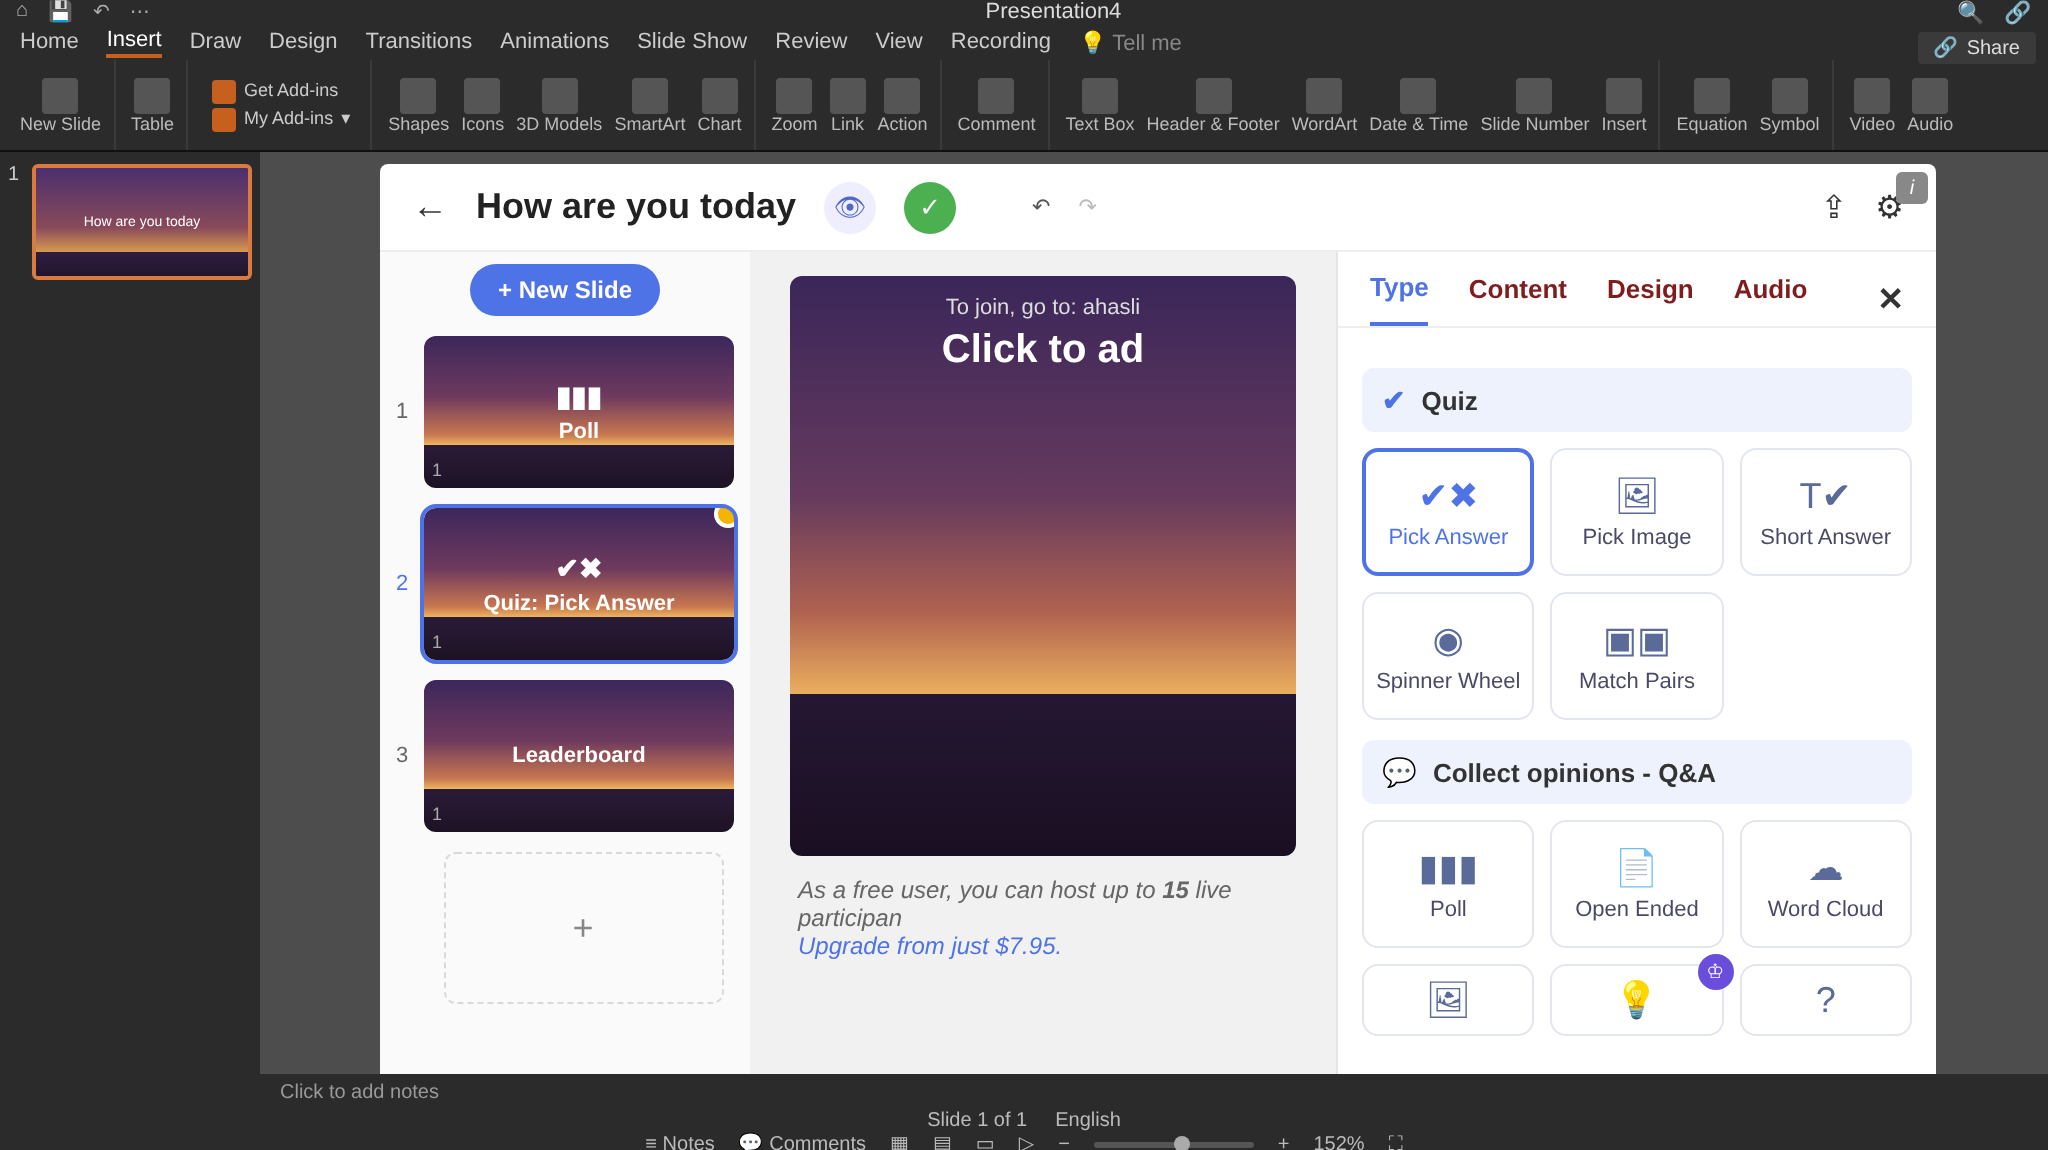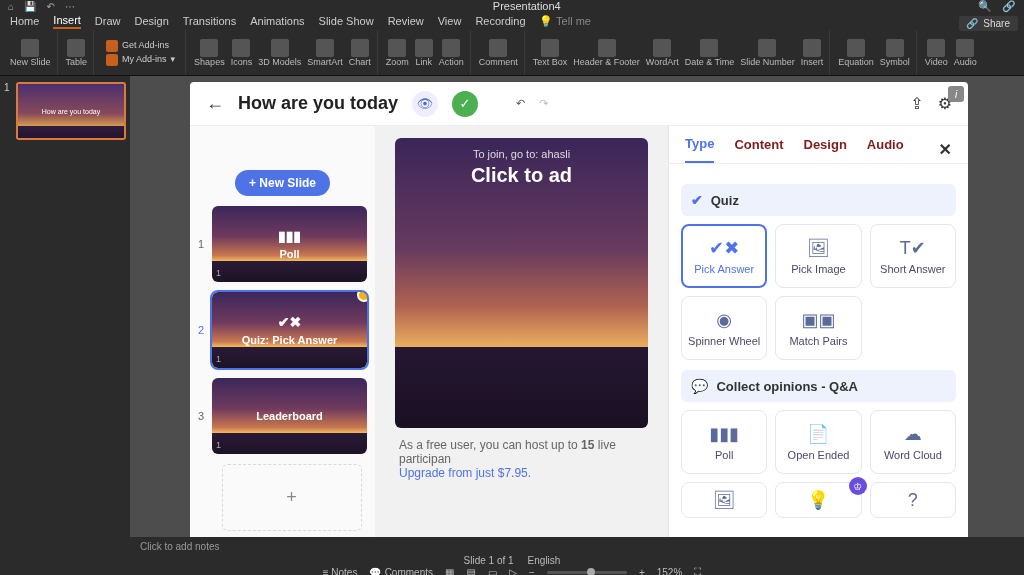--- a/index.html
+++ b/index.html
@@ -31,35 +31,35 @@
   .editor { flex: 1; background: #4d4d4d; position: relative; }
   .panel { position: absolute; left: 60px; right: 56px; top: 6px; bottom: 0; background: #fff; border-radius: 4px 4px 0 0; overflow: hidden; display: flex; flex-direction: column; }
   .panel-top { display: flex; align-items: center; height: 44px; padding: 0 16px; gap: 14px; border-bottom: 1px solid #eee; }
   .panel-top .title { font-size: 18px; font-weight: 600; color: #222; flex:0 0 auto; }
   .icon-btn { width: 26px; height: 26px; border-radius: 50%; display: flex; align-items: center; justify-content: center; cursor: pointer; font-size:13px;}
   .icon-eye { background: #eef; color:#5068c9; }
   .icon-check { background: #4caf50; color:#fff; }
   .info-badge {position:absolute; right:4px; top:4px; width:16px; height:16px; background:#888; color:#fff; border-radius:3px; display:flex; align-items:center; justify-content:center; font-size:10px; font-style:italic;}
   .panel-body { flex: 1; display: flex; overflow: hidden; }
   .slide-list { width: 185px; background: #fafafa; display: flex; flex-direction: column; align-items: center; padding: 6px 0; gap: 10px; }
-  .new-slide { background: #4e73e6; color: #fff; border: none; border-radius: 18px; padding: 6px 14px; font-size: 12px; font-weight: 600; cursor: pointer; margin-top: 38px; }
+  .new-slide { background: #4e73e6; color: #fff; border: none; border-radius: 18px; padding: 6px 14px; font-size: 12px; font-weight: 600; cursor: pointer; }
   .slide-item { display: flex; gap: 6px; width: 100%; padding: 0 8px; align-items: center; }
   .slide-item .snum { font-size: 11px; color: #666; width: 8px; }
   .slide-card { flex: 1; height: 76px; border-radius: 6px; overflow: hidden; position: relative; }
   .slide-card.selected { outline: 2px solid #4e73e6; }
   .slide-bg { width:100%; height:100%; background: linear-gradient(to bottom, #3b275b 0%, #6f3a5e 40%, #c8774f 65%, #f0b85f 72%, #2a1b37 72%, #1d1225 100%); display:flex; flex-direction:column; align-items:center; justify-content:center; color:#fff; font-size:11px; font-weight:600; gap:4px;}
   .slide-bg .icons { font-size:14px; }
   .slide-item .badge { position:absolute; top:-4px; right:-4px; width:14px; height:14px; background:#f4b400; border-radius:50%; border:2px solid #fff;}
   .slide-item .dot { position:absolute; bottom:4px; left:4px; font-size:9px; color:#aaa;}
   .slide-empty { width: 140px; height: 76px; border: 1px dashed #d9d9d9; border-radius:6px; display: flex; align-items: center; justify-content: center; color: #888; font-size: 18px; cursor:pointer; margin-left:18px;}
   .canvas-area { flex: 1; display: flex; flex-direction: column; background: #f1f1f1; padding: 12px 20px 0 20px; overflow:hidden; position:relative;}
   .main-slide { flex: 0 0 290px; border-radius: 6px; overflow:hidden; position:relative; background: linear-gradient(to bottom, #3a2659 0%, #663a5e 38%, #b06250 58%, #eaae5e 72%, #251733 72%, #1a0f22 100%);}
   .main-slide .topline { text-align:center; color:#ddd; font-size:11px; padding-top:10px;}
   .main-slide .bigtext { text-align:center; color:#fff; font-size:20px; font-weight:600; margin-top:4px;}
-  .free-msg { padding: 10px 4px; font-size: 12px; color: #666; }
+  .free-msg { padding: 10px 4px; font-size: 12px; color: #666; font-style: italic; }
   .free-msg a { color: #4e73e6; text-decoration: none; }
   .side-panel { width: 300px; background: #fff; border-left: 1px solid #e5e5e5; display: flex; flex-direction: column; }
   .side-tabs { display: flex; align-items: center; gap: 20px; padding: 10px 16px 0 16px; border-bottom: 1px solid #eee; }
   .side-tabs .tab { font-size: 13px; font-weight: 600; color: #7f1d1d; padding-bottom: 10px; cursor: pointer; }
   .side-tabs .tab.active { color: #4e73e6; border-bottom: 2px solid #4e73e6; }
   .side-tabs .close { margin-left: auto; font-size: 16px; color: #333; cursor: pointer; font-weight:bold;}
   .side-content { flex: 1; overflow-y: hidden; padding: 10px 12px; }
   .section-head { background: #eef2fc; border-radius: 6px; padding: 8px 10px; display: flex; align-items: center; gap: 8px; font-size: 13px; font-weight: 600; color: #333; margin: 10px 0 8px; }
   .section-head .hicon { color: #4e73e6; font-size:14px;}
   .grid3 { display: grid; grid-template-columns: repeat(3, 1fr); gap: 8px; }

